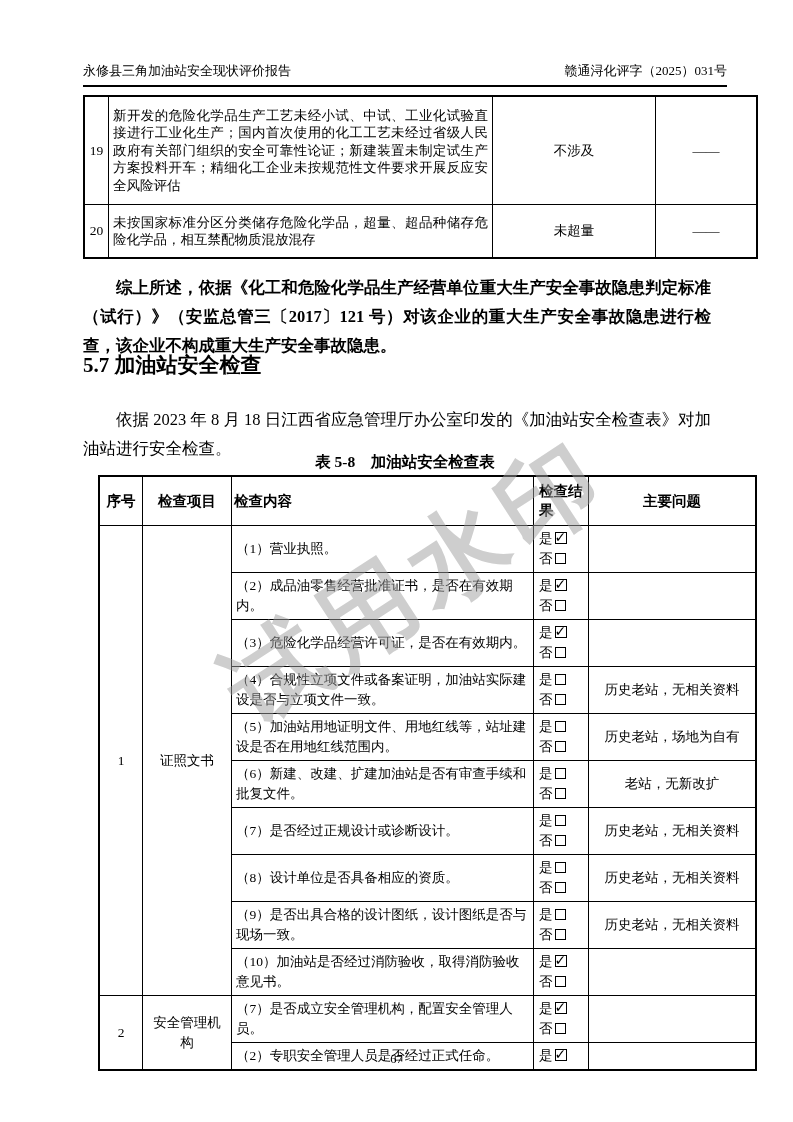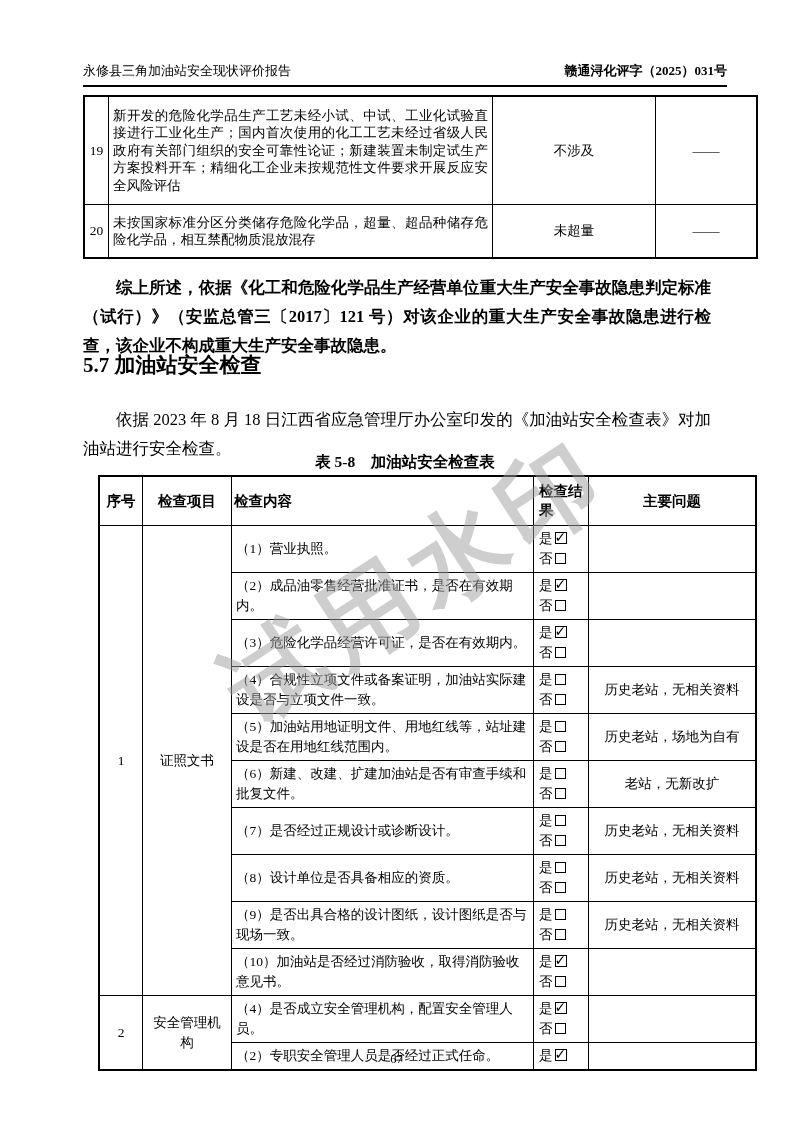--- a/index.html
+++ b/index.html
@@ -9,21 +9,21 @@
     font-family:"Liberation Serif","DejaVu Serif",serif;color:#000;
   }
   
   .doc-header{
     position:absolute;left:83px;top:62px;width:644px;
     display:flex;justify-content:space-between;align-items:flex-end;
     border-bottom:2px solid #000;padding-bottom:5px;
     font-size:13px;
   }
   .doc-header .left{font-weight:normal;}
-  .doc-header .right{font-weight:bold;}
+  .doc-header .right{font-weight:normal;}
   
   table{border-collapse:collapse;table-layout:fixed;}
   td,th{border:1px solid #000;vertical-align:middle;word-break:break-all;}
   
   .cont-table{position:absolute;left:83px;top:95px;width:644px;border:2px solid #000;}
   .cont-table td{font-size:13.5px;line-height:17.5px;padding:2px 4px;}
   .cont-table .c-no{width:23px;text-align:center;padding:0;}
   .cont-table .c-content{width:375px;text-align:justify;}
   .cont-table .c-result{width:154px;text-align:center;}
   .cont-table .c-note{width:92px;text-align:center;}
@@ -206,21 +206,21 @@
       <td class="c-result">
         <div class="resline"><span>是</span><span class="cb checked"></span></div>
         <div class="resline"><span>否</span><span class="cb"></span></div>
       </td>
       <td class="c-problem"></td>
     </tr>
 
     <tr class="two-line">
       <td class="c-no" rowspan="2">2</td>
       <td class="c-item" rowspan="2">安全管理机构</td>
-      <td class="c-content">（4）是否成立安全管理机构，配置安全管理人员。</td>
+      <td class="c-content">（7）是否成立安全管理机构，配置安全管理人员。</td>
       <td class="c-result">
         <div class="resline"><span>是</span><span class="cb checked"></span></div>
         <div class="resline"><span>否</span><span class="cb"></span></div>
       </td>
       <td class="c-problem"></td>
     </tr>
     <tr class="one-line">
       <td class="c-content">（2）专职安全管理人员是否经过正式任命。</td>
       <td class="c-result">
         <div class="resline"><span>是</span><span class="cb checked"></span></div>

